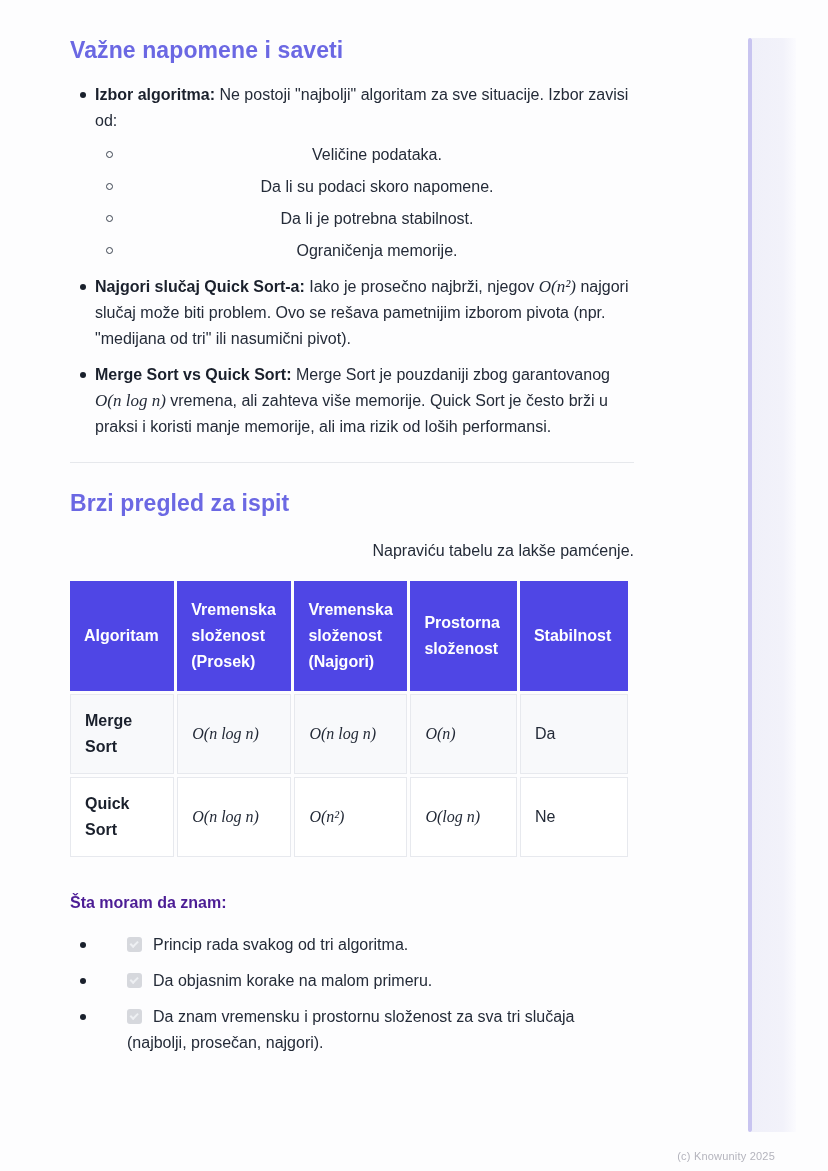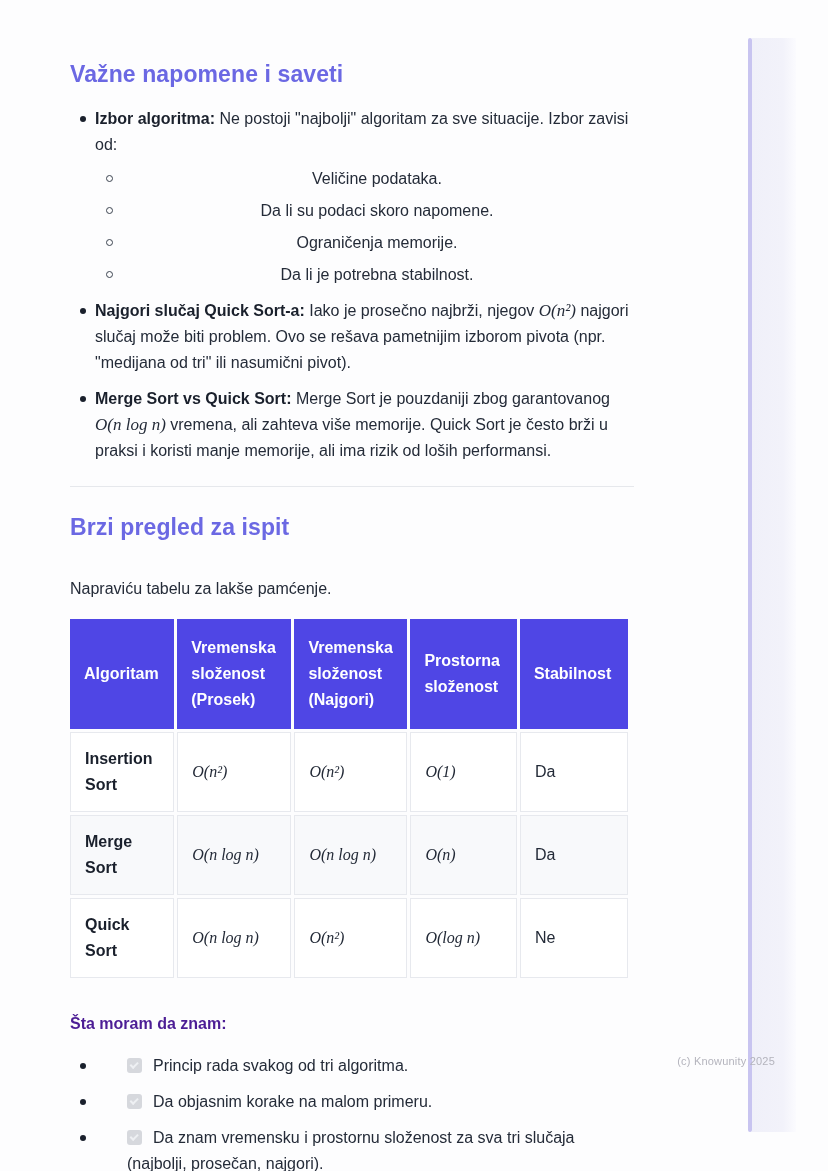--- a/index.html
+++ b/index.html
@@ -2,76 +2,76 @@
 <html><head>
 <meta charset="utf-8">
 <style>
   * { margin: 0; padding: 0; box-sizing: border-box; }
   html, body { width: 828px; background: #fdfdfe; }
   body { font-family: "Liberation Sans", sans-serif; color: #232a37; }
   .page { position: relative; width: 828px; height: 1171px; overflow: hidden; background: #fdfdfe; }
 
   .content { position: absolute; left: 70px; top: 0; width: 564px; }
 
-  h2.sec-title { margin-top: 60px; font-size: 23px; line-height: 28px; font-weight: 700; color: #6b68e3; letter-spacing: 0.1px; }
+  h2.sec-title { margin-top: 36px; font-size: 23px; line-height: 28px; font-weight: 700; color: #6b68e3; letter-spacing: 0.1px; }
 
   .body-text, li, p { font-size: 16px; line-height: 26px; color: #242b38; }
   .b { font-weight: 700; color: #1a202c; }
 
   ul { list-style: none; }
   ul.top-list { margin-top: 18px; padding-left: 25px; }
   ul.top-list > li { position: relative; margin-bottom: 10px; }
   ul.top-list > li > .li-text { display: block; }
   ul.top-list > li::before { content: ""; position: absolute; left: -15px; top: 10px; width: 6px; height: 6px; border-radius: 50%; background: #1a202c; }
 
   ul.sub-list { margin-top: 8px; padding-left: 25px; text-align: center; }
   ul.sub-list > li { position: relative; margin-bottom: 6px; }
   ul.sub-list > li::before { content: ""; position: absolute; left: -14px; top: 9px; width: 5px; height: 5px; border-radius: 50%; border: 1.6px solid #3c4450; background: transparent; }
 
   .math { font-family: "Liberation Serif", serif; font-style: italic; font-size: 17px; }
 
   hr.divider { border: none; border-top: 1px solid #e6e8ec; margin-top: 22px; }
   h2.sec-title.second { margin-top: 26px; }
-  p.intro { margin-top: 35px; }
+  p.intro { margin-top: 21px; text-align: right; }
 
   table.cmp { margin-top: 14px; width: 564px; border-collapse: separate; border-spacing: 3px; margin-left: -3px; }
   table.cmp th { background: #4f46e5; color: #ffffff; font-weight: 700; font-size: 16px; line-height: 26px; text-align: left; vertical-align: middle; padding: 16px 14px; }
   table.cmp td { border: 1px solid #e7e9ee; font-size: 16px; line-height: 26px; vertical-align: middle; padding: 13px 14px; background: #ffffff; }
   table.cmp td.alg { font-weight: 700; color: #1a202c; font-family: "Liberation Sans", sans-serif; }
   table.cmp tr.stripe td { background: #f8f9fb; }
 
   p.check-title { margin-top: 30px; font-weight: 700; color: #4c1d95; }
   ul.check-list { margin-top: 16px; padding-left: 25px; }
   ul.check-list > li { position: relative; margin-bottom: 10px; padding-left: 32px; }
   ul.check-list > li::before { content: ""; position: absolute; left: -15px; top: 10px; width: 6px; height: 6px; border-radius: 50%; background: #1a202c; }
   .checkbox { display: inline-block; width: 15px; height: 15px; border-radius: 3px; background: #d6d8dd; margin-right: 11px; vertical-align: -2px; position: relative; }
   .checkbox .check { position: absolute; left: 3px; top: 3.5px; width: 8px; height: 4.5px; border-left: 2px solid #eef0f3; border-bottom: 2px solid #eef0f3; transform: rotate(-45deg); }
 
   .edge-panel { position: absolute; left: 752px; top: 38px; width: 44px; height: 1094px; background: linear-gradient(to right, #f0f0f9 0%, #f2f2fa 70%, #fbfbfe 100%); }
   .edge-line { position: absolute; left: 748px; top: 38px; width: 4px; height: 1094px; background: #c8c4f0; border-radius: 2px; }
-  .watermark { position: absolute; top: 1054px; right: 53px; font-size: 11px; line-height: 14px; color: #b4b4bd; letter-spacing: 0.2px; margin-left: 8px; }
+  .watermark { position: absolute; top: 1149px; right: 53px; font-size: 11px; line-height: 14px; color: #b4b4bd; letter-spacing: 0.2px; margin-left: 8px; }
 </style>
 </head>
 <body>
 
 <div class="page">
   <div class="content">
 
     <h2 class="sec-title">Važne napomene i saveti</h2>
 
     <ul class="top-list">
       <li>
         <div class="li-text">
           <span class="b">Izbor algoritma:</span><span> Ne postoji "najbolji" algoritam za sve situacije. Izbor zavisi od:</span>
         </div>
         <ul class="sub-list">
           <li><span>Veličine podataka.</span></li>
           <li><span>Da li su podaci skoro napomene.</span></li>
+          <li><span>Da li je potrebna stabilnost.</span></li>
           <li><span>Ograničenja memorije.</span></li>
-          <li><span>Da li je potrebna stabilnost.</span></li>
         </ul>
       </li>
       <li>
         <div class="li-text">
           <span class="b">Najgori slučaj Quick Sort-a:</span><span> Iako je prosečno najbrži, njegov </span><span class="math">O(n²)</span><span> najgori slučaj može biti problem. Ovo se rešava pametnijim izborom pivota (npr. "medijana od tri" ili nasumični pivot).</span>
         </div>
       </li>
       <li>
         <div class="li-text">
           <span class="b">Merge Sort vs Quick Sort:</span><span> Merge Sort je pouzdaniji zbog garantovanog </span><span class="math">O(n log n)</span><span> vremena, ali zahteva više memorije. Quick Sort je često brži u praksi i koristi manje memorije, ali ima rizik od loših performansi.</span>
@@ -96,27 +96,20 @@
       <thead>
         <tr>
           <th>Algoritam</th>
           <th>Vremenska složenost (Prosek)</th>
           <th>Vremenska složenost (Najgori)</th>
           <th>Prostorna složenost</th>
           <th>Stabilnost</th>
         </tr>
       </thead>
       <tbody>
-        <tr>
-          <td class="alg">Insertion Sort</td>
-          <td class="math">O(n²)</td>
-          <td class="math">O(n²)</td>
-          <td class="math">O(1)</td>
-          <td>Da</td>
-        </tr>
         <tr class="stripe">
           <td class="alg">Merge Sort</td>
           <td class="math">O(n log n)</td>
           <td class="math">O(n log n)</td>
           <td class="math">O(n)</td>
           <td>Da</td>
         </tr>
         <tr>
           <td class="alg">Quick Sort</td>
           <td class="math">O(n log n)</td>

